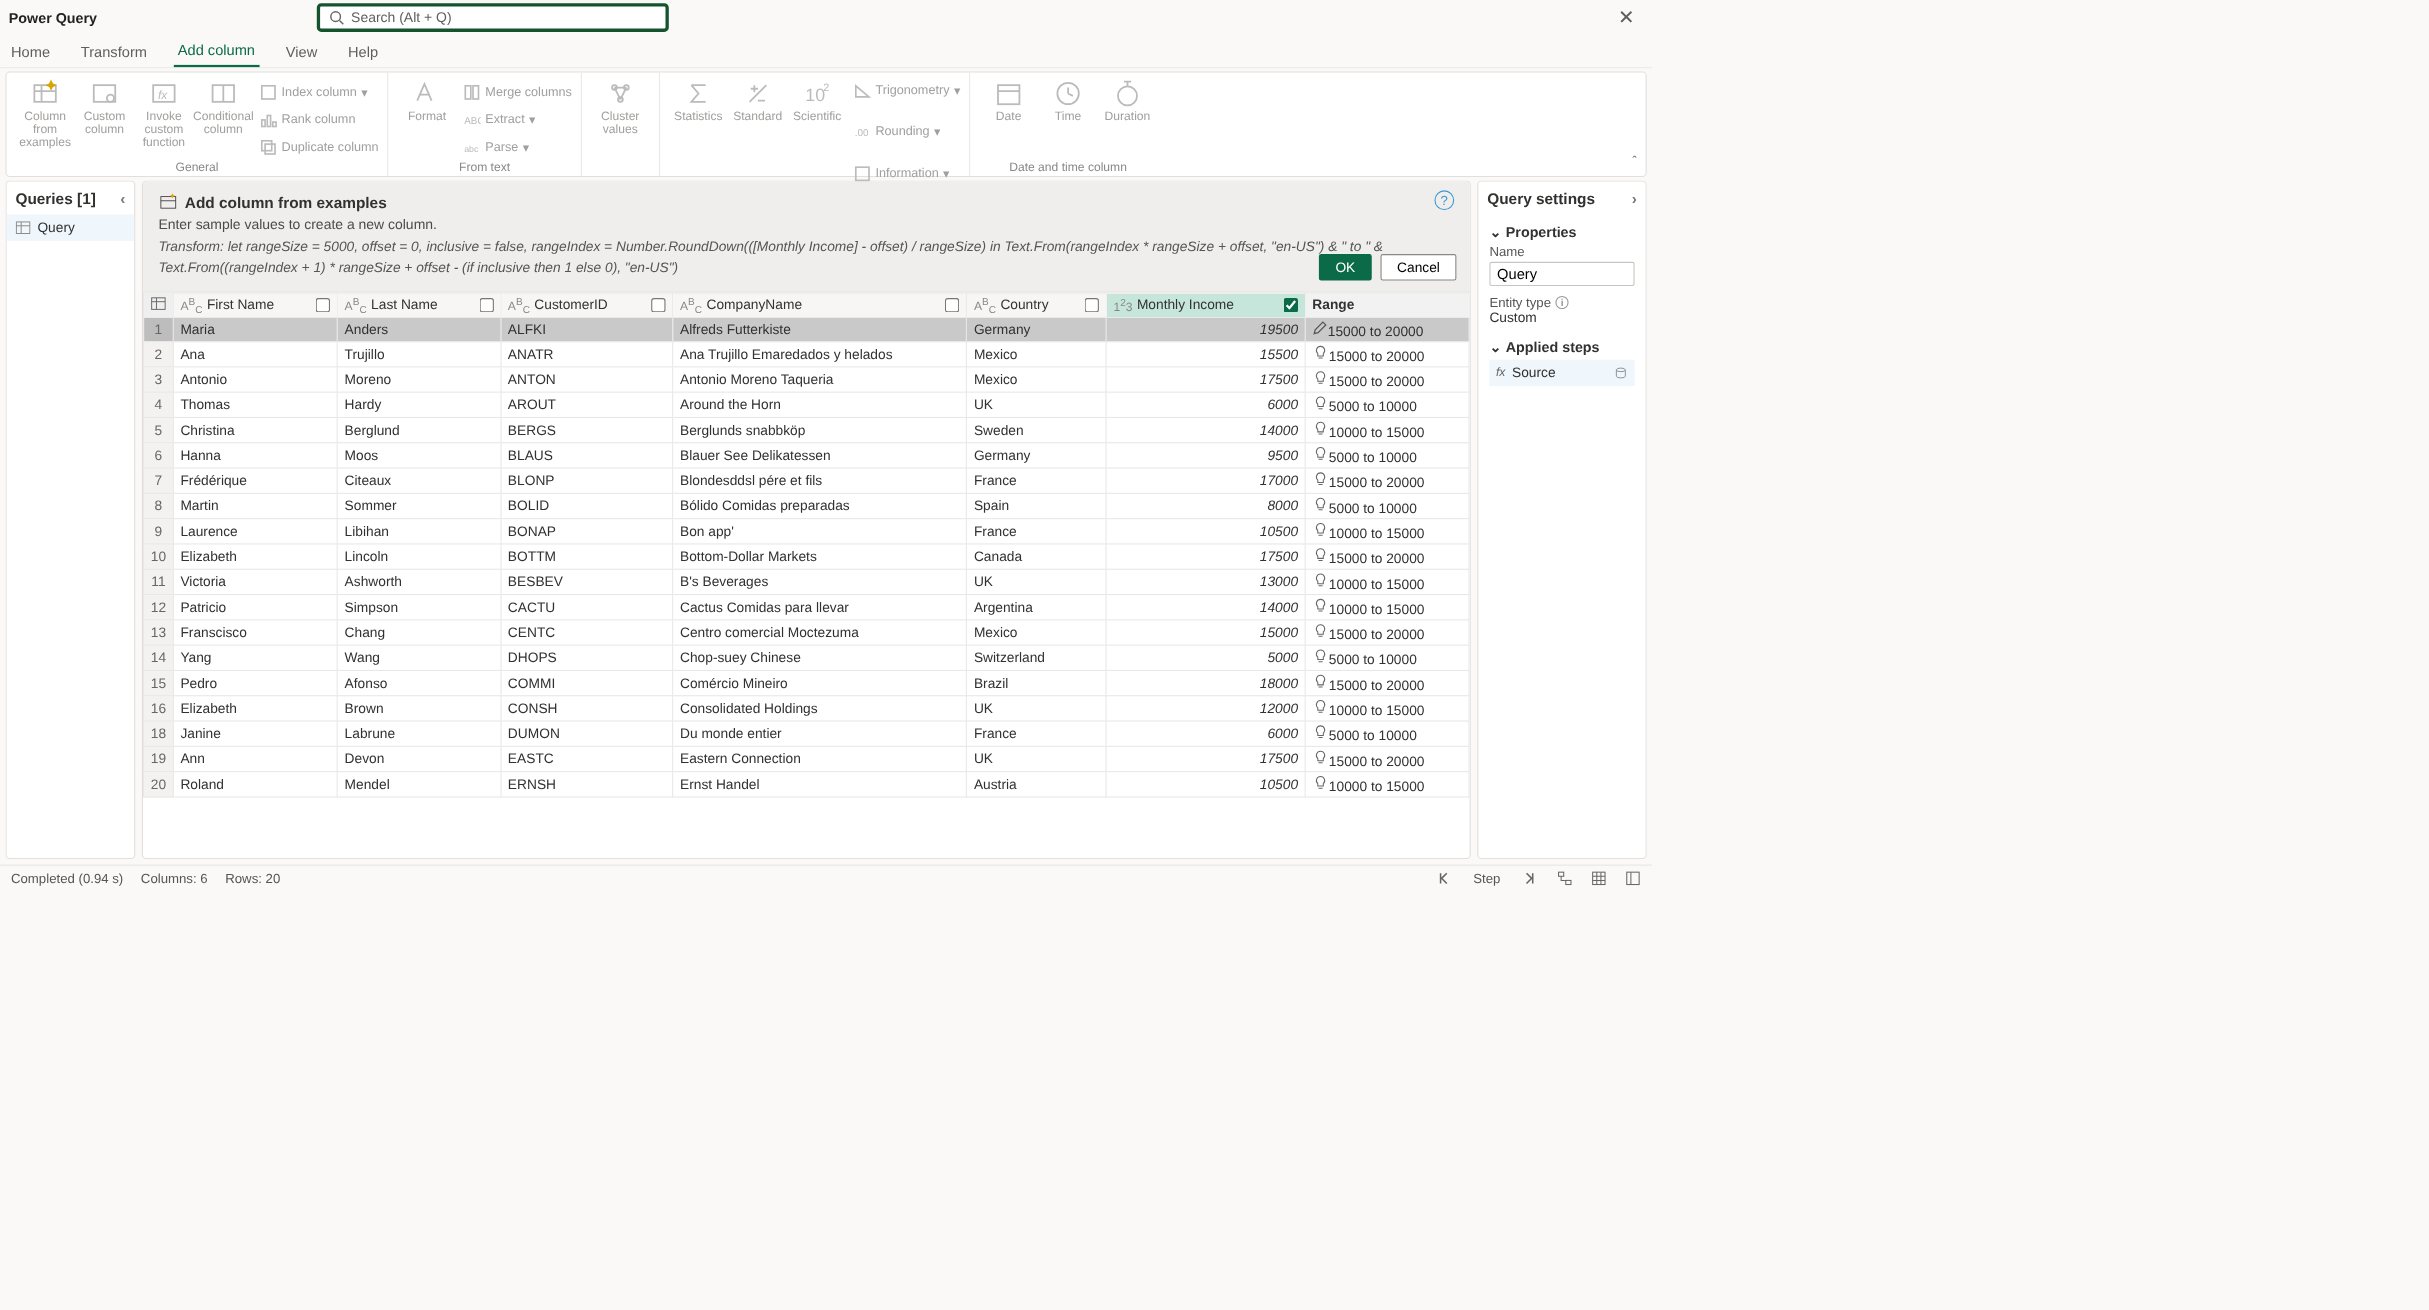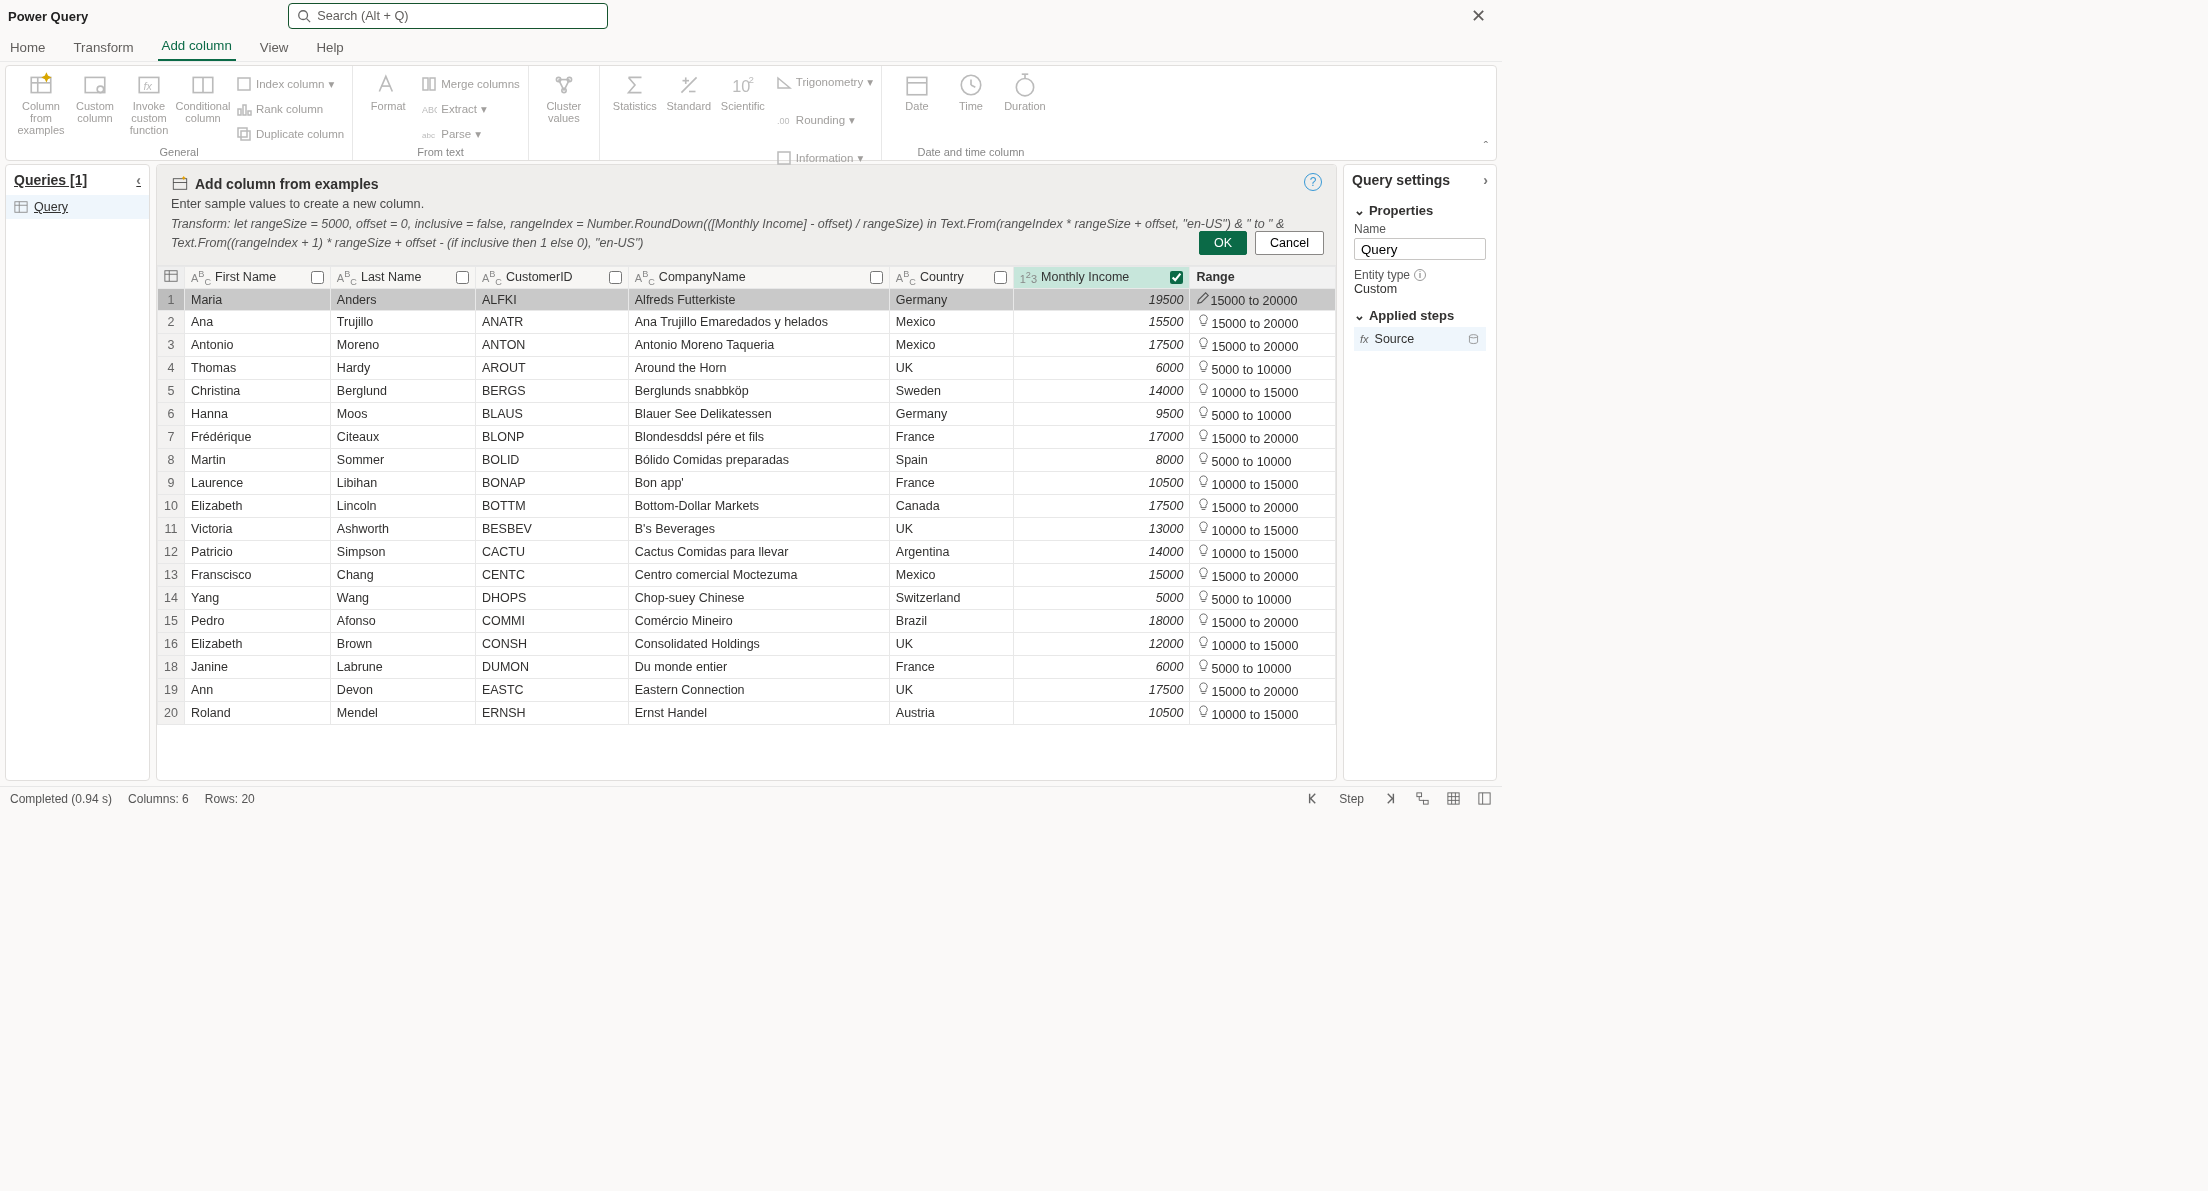--- a/index.html
+++ b/index.html
@@ -3,21 +3,21 @@
 <meta charset="utf-8">
 <style>
   * { box-sizing: border-box; margin: 0; padding: 0; }
   html, body { height: 100%; font-family: "Segoe UI", Arial, sans-serif; font-size: 12.7px; color: #323130; background: #faf9f8; }
   body { display: flex; flex-direction: column; overflow: hidden; width: 1502px; height: 810px; }
 
   
   .titlebar { display: flex; align-items: center; height: 32px; padding: 0 6px 0 8px; background: #faf9f8; }
   .titlebar .title { font-weight: 600; font-size: 13px; color: #222; }
   .titlebar .spacer { flex: 1; }
-  .searchbox { display: flex; align-items: center; width: 320px; height: 26px; border: 1px solid #14532d; border-radius: 4px; background: #fff; margin-left: 200px; padding: 0 8px; color: #605e5c; }
+  .searchbox { display: flex; align-items: center; width: 320px; height: 26px; border: 3px solid #14532d; border-radius: 4px; background: #fff; margin-left: 200px; padding: 0 8px; color: #605e5c; }
   .searchbox svg { width: 14px; height: 14px; margin-right: 6px; fill: #605e5c; }
   .titlebar .close { font-size: 18px; color: #605e5c; padding: 0 10px; cursor: pointer; margin-left: auto; }
 
   
   .tabs { display: flex; align-items: flex-end; height: 30px; border-bottom: 1px solid #eaeaea; background: #faf9f8; padding-left: 6px; gap: 20px; }
   .tab { padding: 4px 4px 6px 4px; color: #605e5c; cursor: pointer; font-size: 13.3px; }
   .tab.active { color: #0b6a47; border-bottom: 2px solid #0b6a47; font-weight: 400; }
 
   
   .ribbon { display: flex; border: 1px solid #e1dfdd; border-radius: 4px; margin: 3px 5px; background: #fff; height: 96px; position: relative; }
@@ -28,21 +28,21 @@
   .ritem { display: flex; flex-direction: column; align-items: center; justify-content: flex-start; width: 54px; font-size: 11px; color: #a19f9d; text-align: center; padding-top: 2px; cursor: default; }
   .ritem .ricon { width: 26px; height: 26px; margin-bottom: 2px; display:flex; align-items:center; justify-content:center; }
   .ritem.small { flex-direction: row; width: auto; height: 22px; align-items: center; font-size: 11.5px; gap: 4px; }
   .ritem.small .ricon { width: 16px; height: 16px; margin: 0; }
   .stackv { display:flex; flex-direction:column; }
   .collapse { position: absolute; right: 8px; bottom: 6px; color: #777; cursor:pointer; }
 
   
   .body { flex: 1; display: flex; gap: 6px; margin: 0 5px 5px 5px; overflow: hidden; }
   .panel { border: 1px solid #e1dfdd; border-radius: 4px; background: #fff; display: flex; flex-direction: column; overflow:hidden; }
-  .queries { width: 145px; text-decoration: underline; }
+  .queries { width: 118px; }
   .main { flex: 1; min-width: 0; }
   .settings { width: 154px; font-size: 12.5px; }
 
   
   .panel-head { display:flex; align-items:center; height: 30px; padding: 0 8px; font-weight: 600; font-size: 14px;}
   .panel-head .spacer { flex:1; }
   .panel-head .chev { color: #777; cursor: pointer; }
   .query-item { display:flex; align-items:center; height:24px; background:#eff6fc; padding:0 8px; gap:6px; font-size:12.5px; }
   .query-icon { display:inline-block; width:14px; height:14px; }
 

